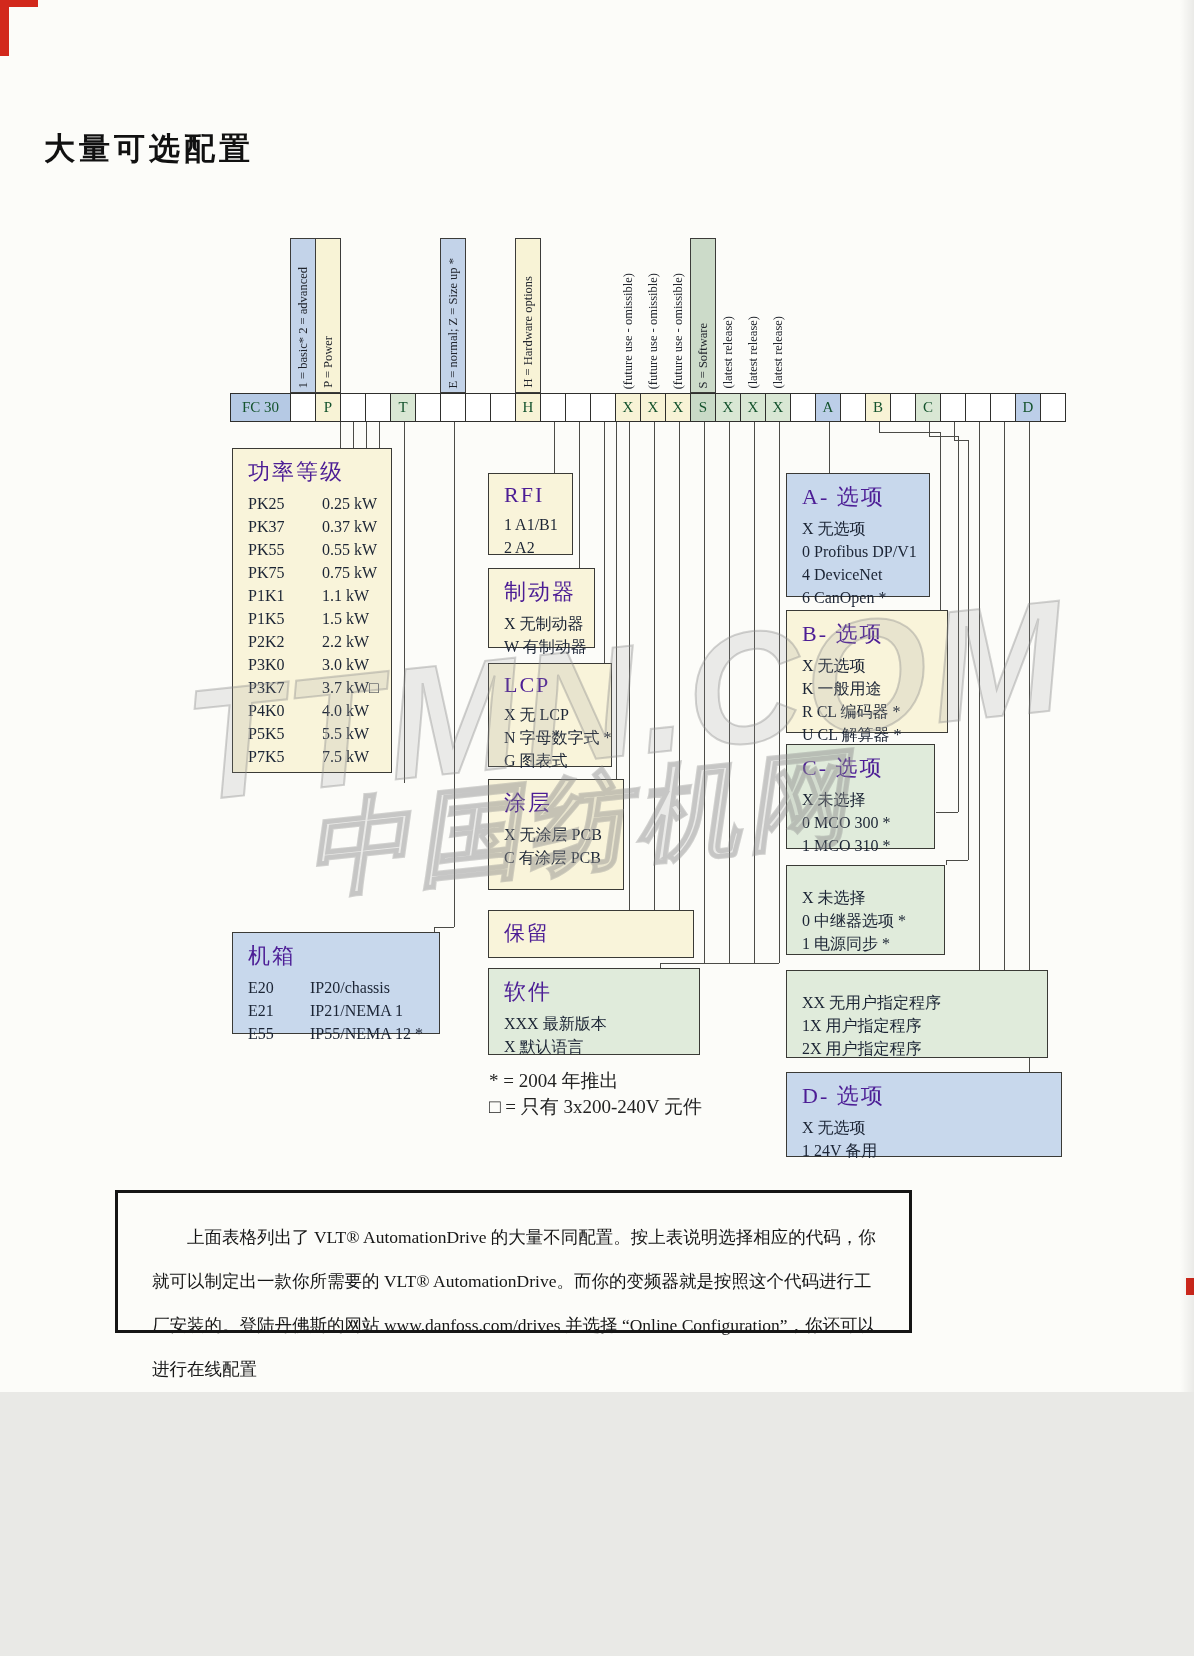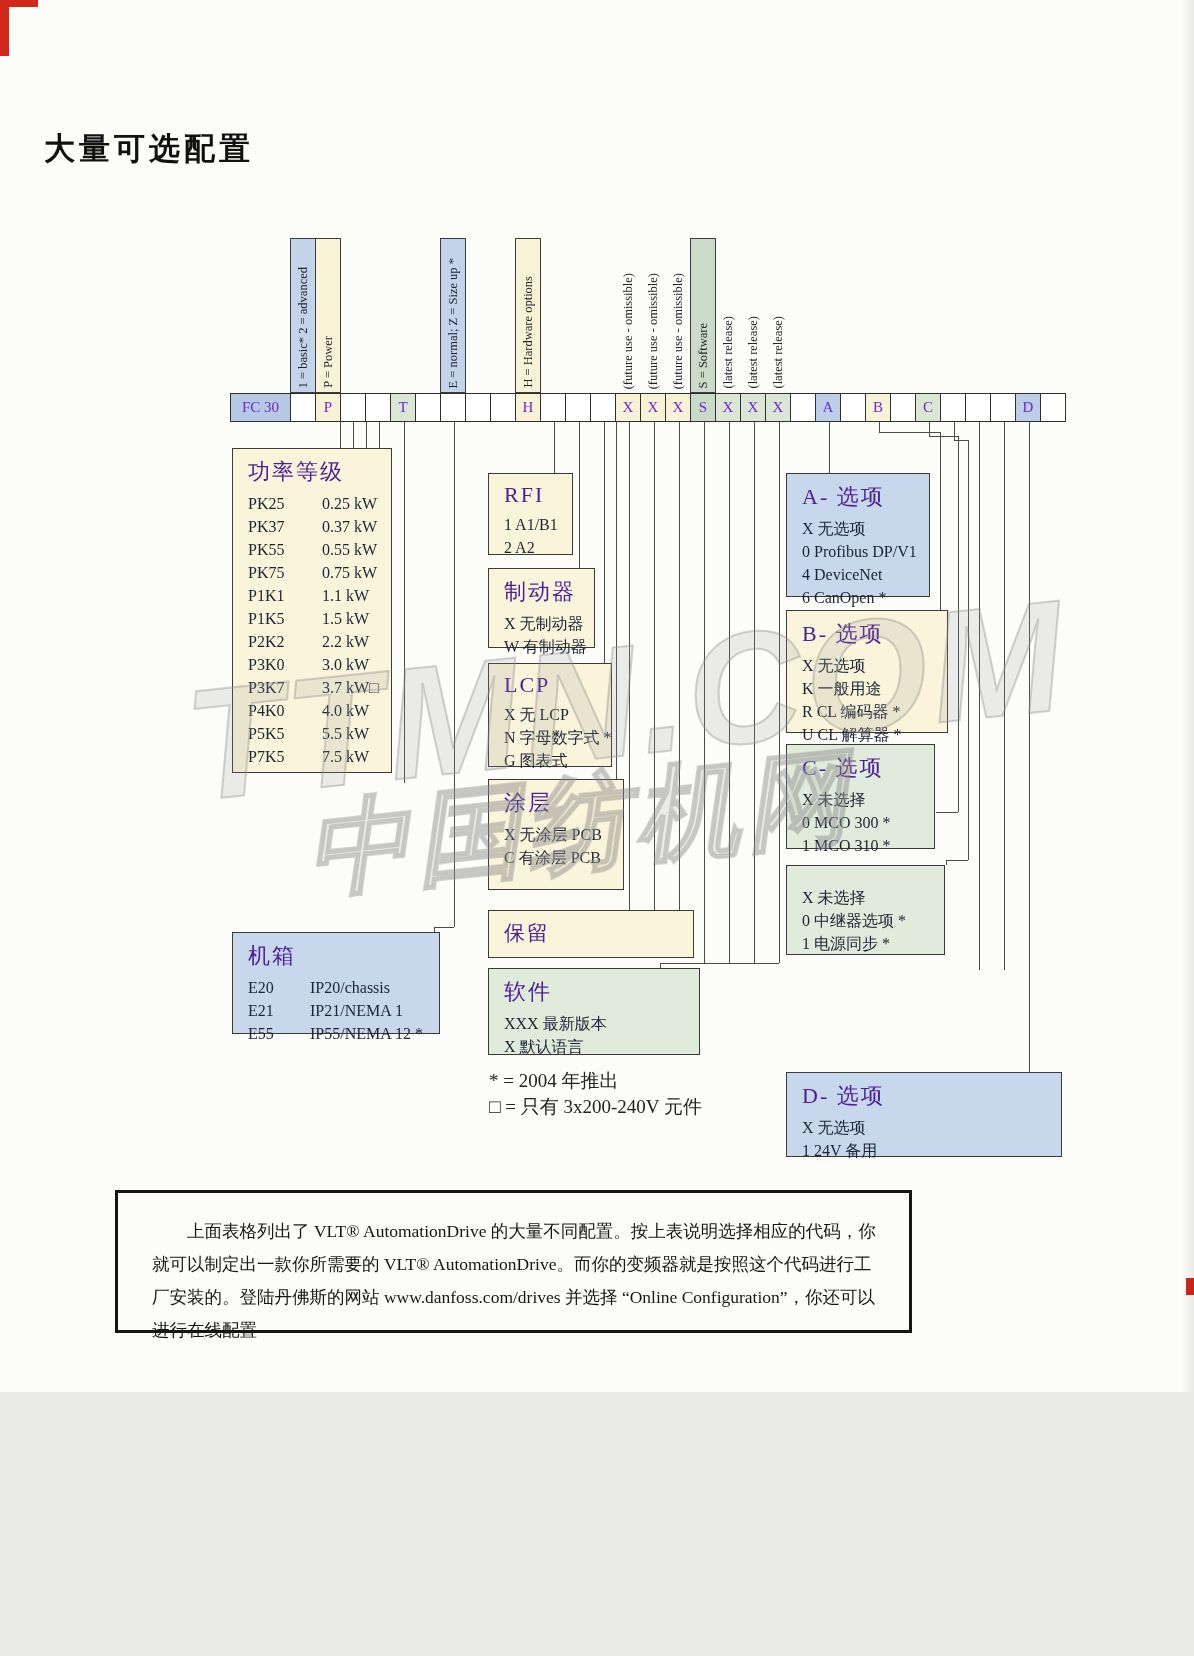--- a/index.html
+++ b/index.html
@@ -5,21 +5,21 @@
   html,body{margin:0;padding:0;background:#e9e9e6;}
   .page{position:relative;width:1194px;height:1392px;margin:0 auto;background:#fcfcf9;
         font-family:"Liberation Serif","DejaVu Serif",serif;color:#1c1c1c;overflow:hidden;}
   .page::after{content:"";position:absolute;right:0;top:0;width:14px;height:100%;
         background:linear-gradient(to right,rgba(0,0,0,0),rgba(0,0,0,.07));pointer-events:none;}
   
   .doc-title{position:absolute;left:44px;top:128px;font-size:31px;font-weight:700;letter-spacing:4px;color:#111;}
   
   .strip{position:absolute;left:230px;top:393px;display:flex;}
   .scell{flex:none;width:26px;height:29px;box-sizing:border-box;border:1px solid #2f2f2d;margin-left:-1px;
-         background:#fff;text-align:center;font-size:15px;line-height:26px;color:#6d28d9;}
+         background:#fff;text-align:center;font-size:15px;line-height:26px;color:#14532d;}
   .scell.fcwide{width:61px;margin-left:0;background:#b5c9e4;}
   .scell.yellow{background:#f8f3d6;}
   .scell.green{background:#d9e7d4;}
   .scell.sgreen{background:#c9dac7;}
   .scell.blue{background:#bccee8;}
   
   .vlabel{position:absolute;top:238px;height:155px;width:26px;display:flex;align-items:flex-end;
           justify-content:center;box-sizing:border-box;}
   .vlabel.short{top:296px;height:97px;}
   .vlabel span{writing-mode:vertical-rl;transform:rotate(180deg);font-size:12.5px;white-space:nowrap;
@@ -45,21 +45,21 @@
   .note{position:absolute;left:489px;font-size:19px;color:#222;}
   
   .wm{position:absolute;font-weight:700;font-style:italic;color:rgba(150,150,150,.17);
       -webkit-text-stroke:2px rgba(140,140,140,.38);transform:rotate(-6deg);
       white-space:nowrap;pointer-events:none;z-index:9;font-family:"Liberation Sans","DejaVu Sans",sans-serif;}
   .wm1{left:185px;top:610px;font-size:158px;letter-spacing:4px;}
   .wm2{left:305px;top:755px;font-size:104px;letter-spacing:6px;}
   
   .footer-box{position:absolute;left:115px;top:1190px;width:797px;height:143px;box-sizing:border-box;
       border:3px solid #151515;padding:22px 30px 0 34px;}
-  .footer-box p{margin:0;font-size:17.5px;line-height:33px;text-indent:2em;color:#161616;font-family:Liberation Serif, serif;}
+  .footer-box p{margin:0;font-size:17.5px;line-height:44px;text-indent:2em;color:#161616;font-family:Liberation Serif, serif;}
   .page-num{position:absolute;left:1041px;top:1548px;font-size:13px;font-weight:700;color:#222;}
   
   .art{position:absolute;background:#d2281c;}
   .art-a{left:0;top:0;width:38px;height:7px;}
   .art-b{left:0;top:0;width:9px;height:56px;}
   .art-c{left:1186px;top:1278px;width:8px;height:17px;}
 </style>
 </head>
 <body>
 
@@ -300,20 +300,28 @@
 
   <div class="box bgreen pad-top" style="left:786px;top:865px;width:159px;height:90px;">
     <div>
 
     <div class="row">X 未选择</div>
         <div class="row">0 中继器选项 *</div>
         <div class="row">1 电源同步 *</div>
       </div>
   </div>
 
+  <div class="box bgreen pad-top" style="left:786px;top:970px;width:262px;height:88px;">
+    <div>
+
+    <div class="row">XX 无用户指定程序</div>
+        <div class="row">1X 用户指定程序</div>
+        <div class="row">2X 用户指定程序</div>
+      </div>
+  </div>
 
   <div class="box bblue" style="left:786px;top:1072px;width:276px;height:85px;">
     <div class="title">D- 选项</div>
     <div>
 
     <div class="row">X 无选项</div>
         <div class="row">1 24V 备用</div>
       </div>
   </div>
 

